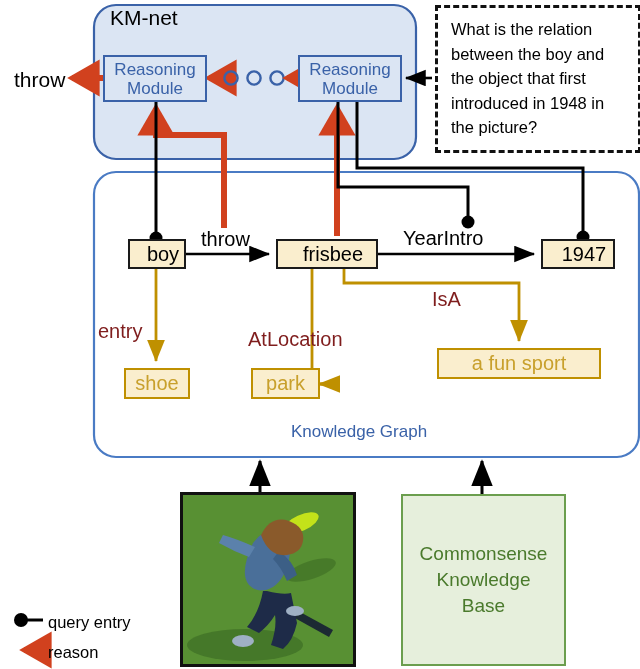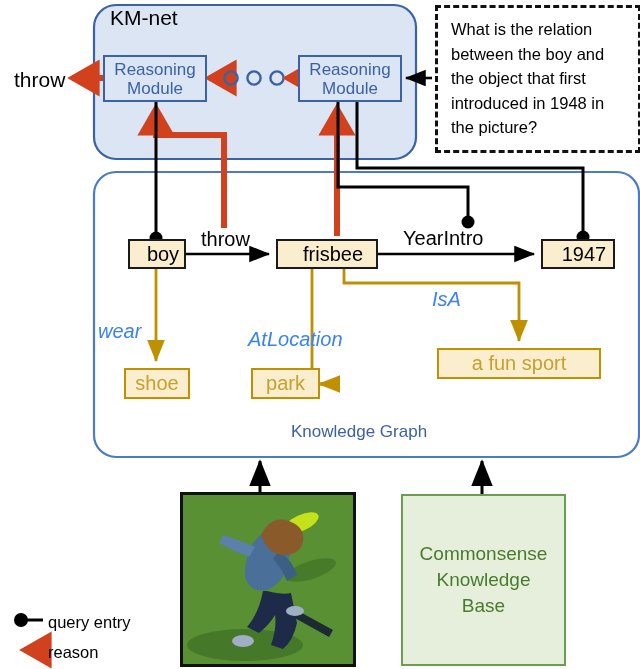--- a/index.html
+++ b/index.html
@@ -36,21 +36,21 @@
 
   .n-boy{left:120px;top:239px;width:58px;height:30px;}
   .n-frisbee{left:268px;top:239px;width:102px;height:30px;}
   .n-1948{left:533px;top:239px;width:74px;height:30px;}
   .n-shoe{left:116px;top:368px;width:66px;height:31px;}
   .n-park{left:243px;top:368px;width:69px;height:31px;}
   .n-fun{left:429px;top:348px;width:164px;height:31px;}
 
   .rel{position:absolute;font-size:20px;white-space:pre;}
   .rel-black{color:#000;}
-  .rel-gold{color:#3b82f6;font-style:italic;}
+  .rel-gold{color:#7f1d1d;}
   .r-throw{left:193px;top:228px;}
   .r-yearintro{left:395px;top:227px;}
   .r-wear{left:90px;top:320px;}
   .r-atloc{left:208px;top:328px;margin-left:32px;}
   .r-isa{left:424px;top:288px;}
 
   .kg-label{left:283px;top:422px;font-size:17px;color:#3a62a8;}
 
   .ckb{position:absolute;left:393px;top:494px;width:165px;height:172px;
        box-sizing:border-box;border:2px solid #6b9e4e;background:#e6efdc;
@@ -148,21 +148,21 @@
 
   <div class="node black n-boy">boy</div>
   <div class="node black n-frisbee">frisbee</div>
   <div class="node black n-1948">1947</div>
   <div class="node gold n-park">park</div>
   <div class="node gold n-shoe">shoe</div>
   <div class="node gold n-fun">a fun sport</div>
 
   <div class="txt rel rel-black r-throw">throw</div>
   <div class="txt rel rel-black r-yearintro">YearIntro</div>
-  <div class="txt rel rel-gold r-wear">wear</div>
+  <div class="txt rel rel-gold r-wear">entry</div>
   <div class="txt rel rel-gold r-atloc">AtLocation</div>
   <div class="txt rel rel-gold r-isa">IsA</div>
 
   <div class="txt kg-label">Knowledge Graph</div>
 
   <div class="ckb">
     <span>Commonsense</span>
     <span>Knowledge</span>
     <span>Base</span>
   </div>

